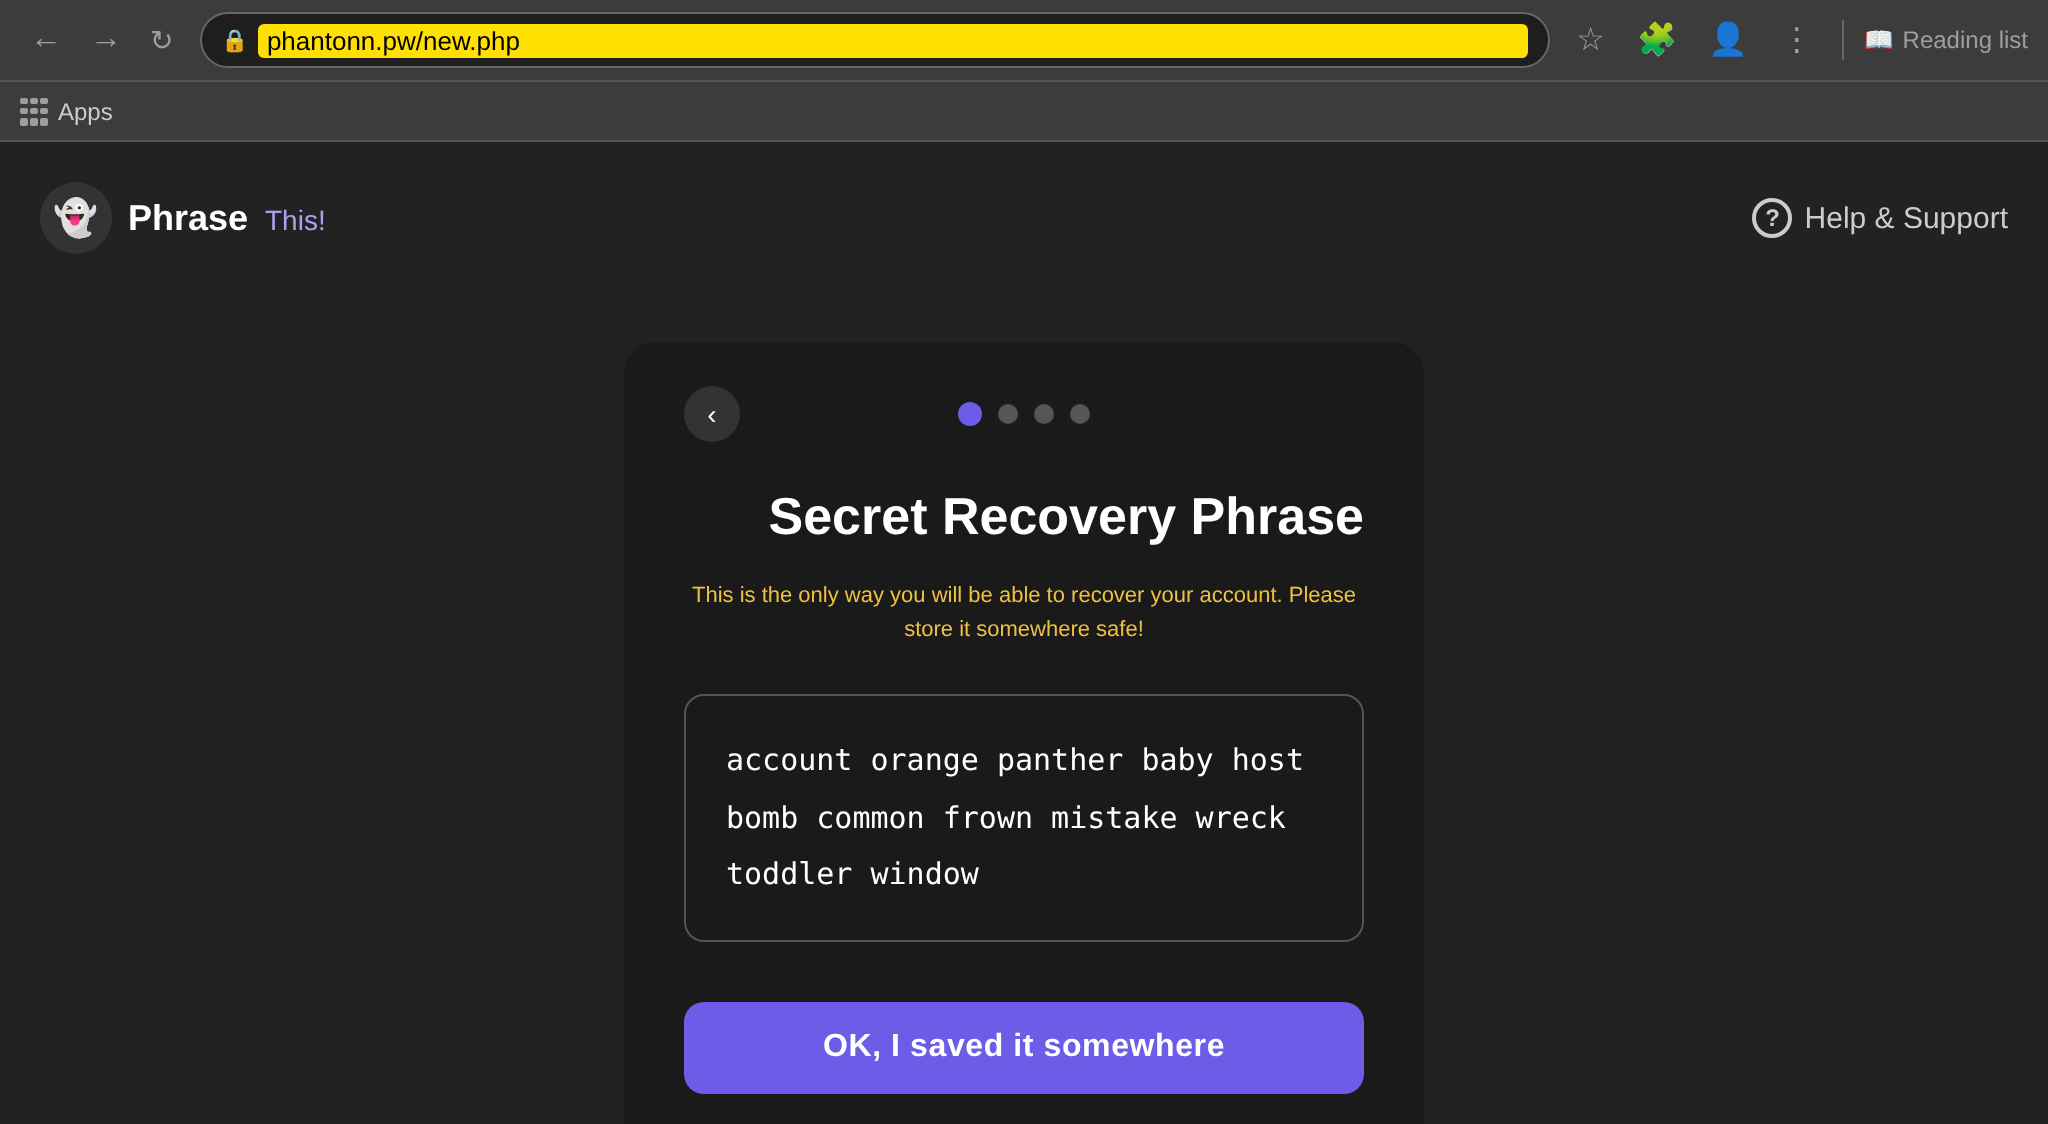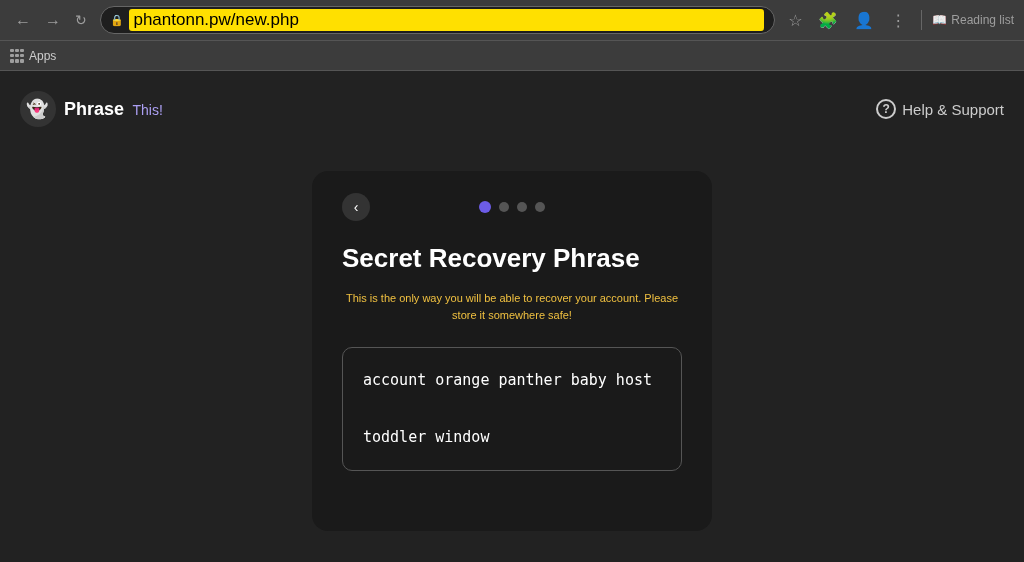--- a/index.html
+++ b/index.html
@@ -68,21 +68,21 @@
       font-size: 11px;
       margin-right: 5px;
     }
 
     .address-bar {
       flex: 1;
       background: transparent;
       border: none;
       outline: none;
       color: #fff;
-      font-size: 17px;
+      font-size: 13px;
       background: #ffe000;
       color: #000;
       border-radius: 3px;
       padding: 1px 4px;
     }
 
     .toolbar-actions {
       display: flex;
       align-items: center;
       gap: 6px;
@@ -268,21 +268,21 @@
     .dot.active {
       background: #6c5ce7;
       width: 12px;
       height: 12px;
     }
 
     .card-title {
       color: #fff;
       font-size: 26px;
       font-weight: 700;
-      text-align: left;
+      text-align: right;
       margin-bottom: 16px;
     }
 
     .card-subtitle {
       color: #f0c040;
       font-size: 11px;
       text-align: center;
       line-height: 1.5;
       margin-bottom: 24px;
     }
@@ -385,19 +385,20 @@
         <div class="dot"></div>
       </div>
     </div>
 
     <h1 class="card-title">Secret Recovery Phrase</h1>
     <p class="card-subtitle">This is the only way you will be able to recover your account. Please store it somewhere safe!</p>
 
     <div class="recovery-phrase-box">
       <div class="recovery-words">
         <span>account   orange   panther   baby   host</span><br>
-        <br>
+        <span>bomb   common   frown   mistake   wreck</span><br>
         <span>toddler   window</span>
       </div>
     </div>
 
+    <button class="ok-btn">OK, I saved it somewhere</button>
   </div>
 </div>
 
 </body></html>

